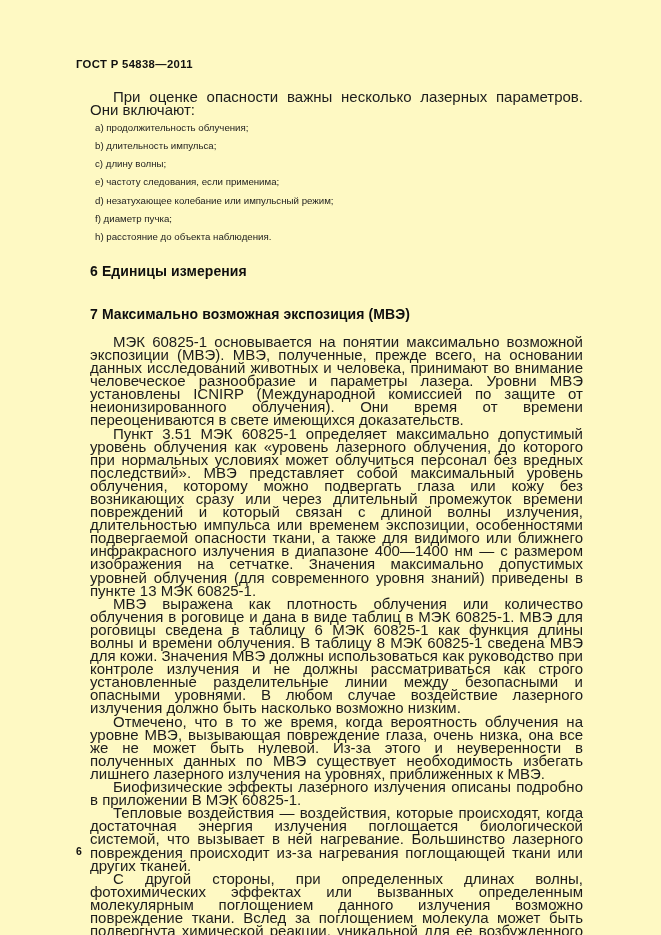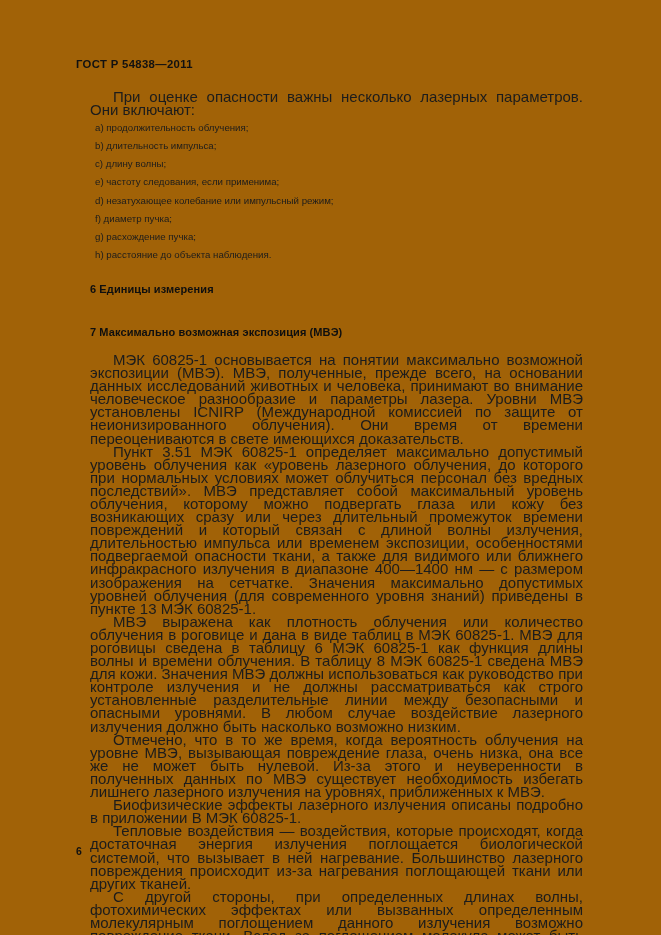--- a/index.html
+++ b/index.html
@@ -8,21 +8,21 @@
     background: #ffffff;
   }
   body {
     font-family: "Liberation Sans", sans-serif;
     color: #1a1a1a;
   }
   .page {
     position: relative;
     width: 661px;
     height: 935px;
-    background: #a16207;
+    background: #fef9c3;
     overflow: hidden;
     box-sizing: border-box;
   }
   .page-header {
     position: absolute;
     top: 58px;
     left: 76px;
     font-size: 11.3px;
     font-weight: bold;
     letter-spacing: 0.35px;
@@ -51,21 +51,21 @@
   .list-item {
     font-size: 9.7px;
     line-height: 13.1px;
     margin: 5px;
     text-indent: 0;
     padding-left: 0;
     color: #1c1c1c;
     text-align: left;
   }
   .heading {
-    font-size: 11px;
+    font-size: 14px;
     font-weight: bold;
     line-height: 13.5px;
     margin: 0;
     color: #0f0f0f;
     letter-spacing: 0.1px;
     text-align: left;
   }
   .sp-before-heading { height: 17px; }
   .sp-after-heading  { height: 13px; }
   .page-number {
@@ -87,21 +87,20 @@
   <div class="content">
 
     <p class="para last-line-left">При оценке опасности важны несколько лазерных параметров. Они включают:</p>
 
     <p class="list-item">a) продолжительность облучения;</p>
     <p class="list-item">b) длительность импульса;</p>
     <p class="list-item">c) длину волны;</p>
     <p class="list-item">e) частоту следования, если применима;</p>
     <p class="list-item">d) незатухающее колебание или импульсный режим;</p>
     <p class="list-item">f) диаметр пучка;</p>
-    <p class="list-item">g) расхождение пучка;</p>
     <p class="list-item">h) расстояние до объекта наблюдения.</p>
 
 
     <div class="sp-before-heading"></div>
 
     <p class="heading">6 Единицы измерения</p>
 
     <div class="sp-after-heading"></div>
 
 

